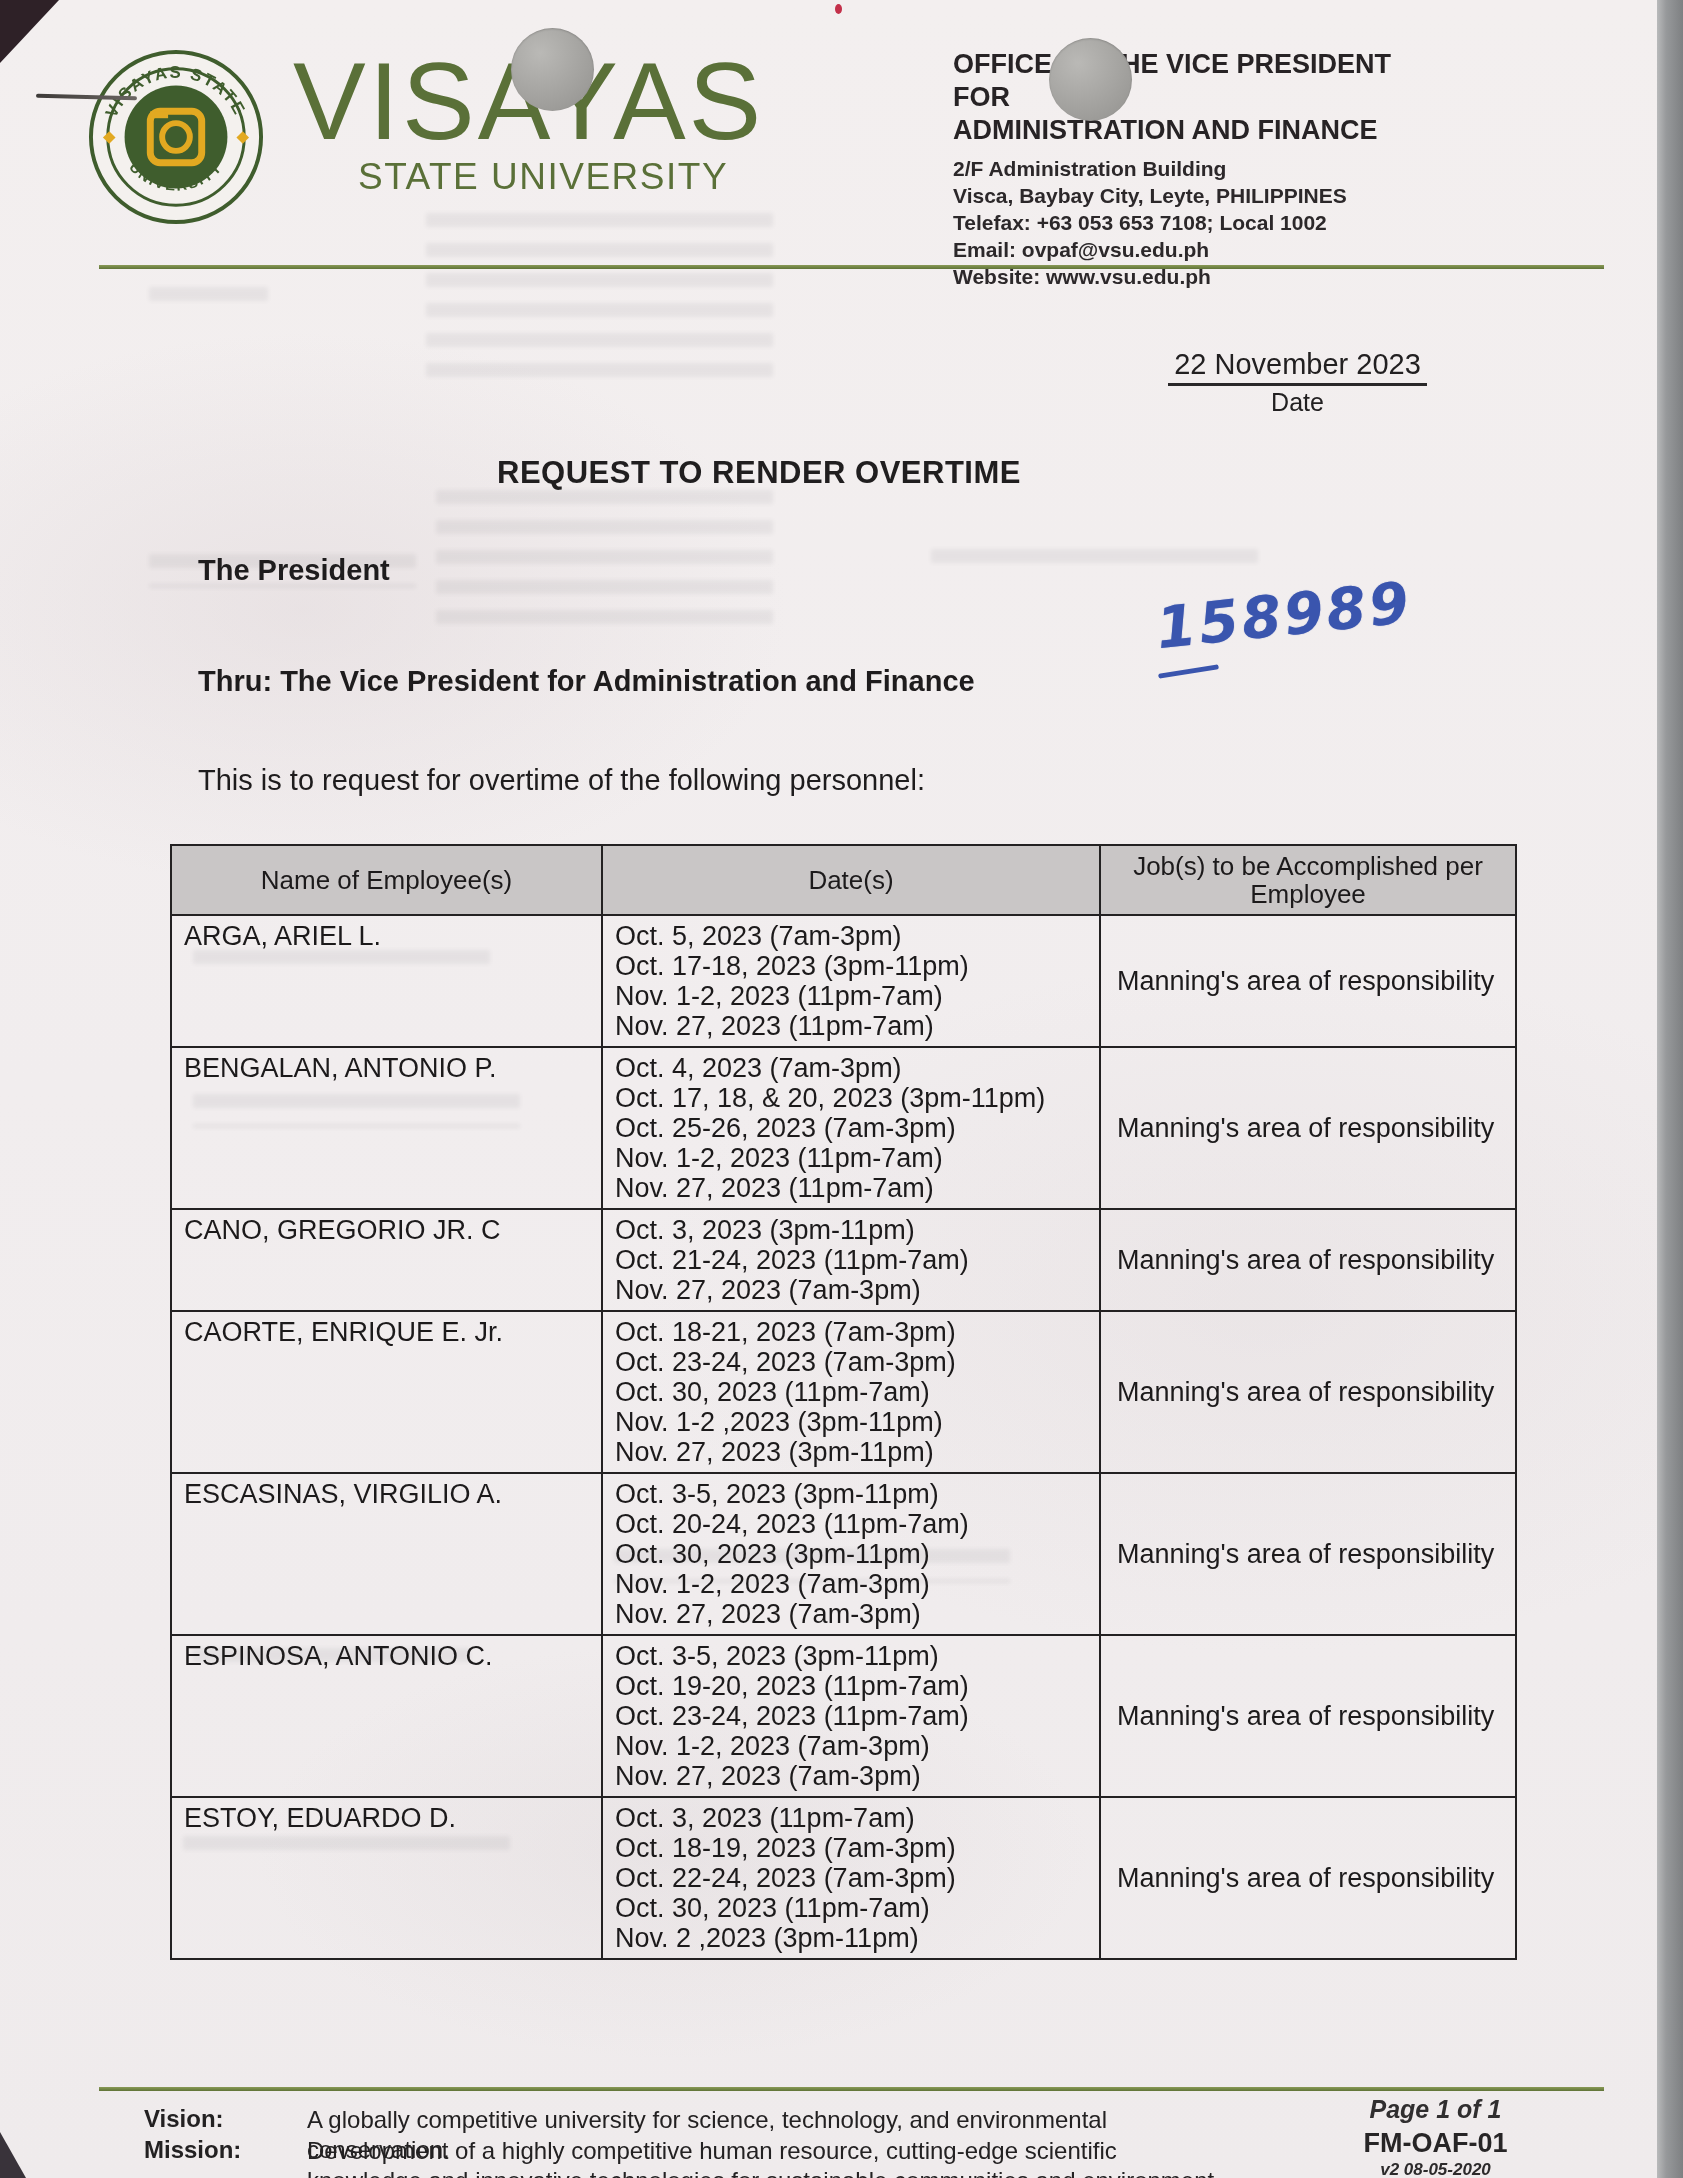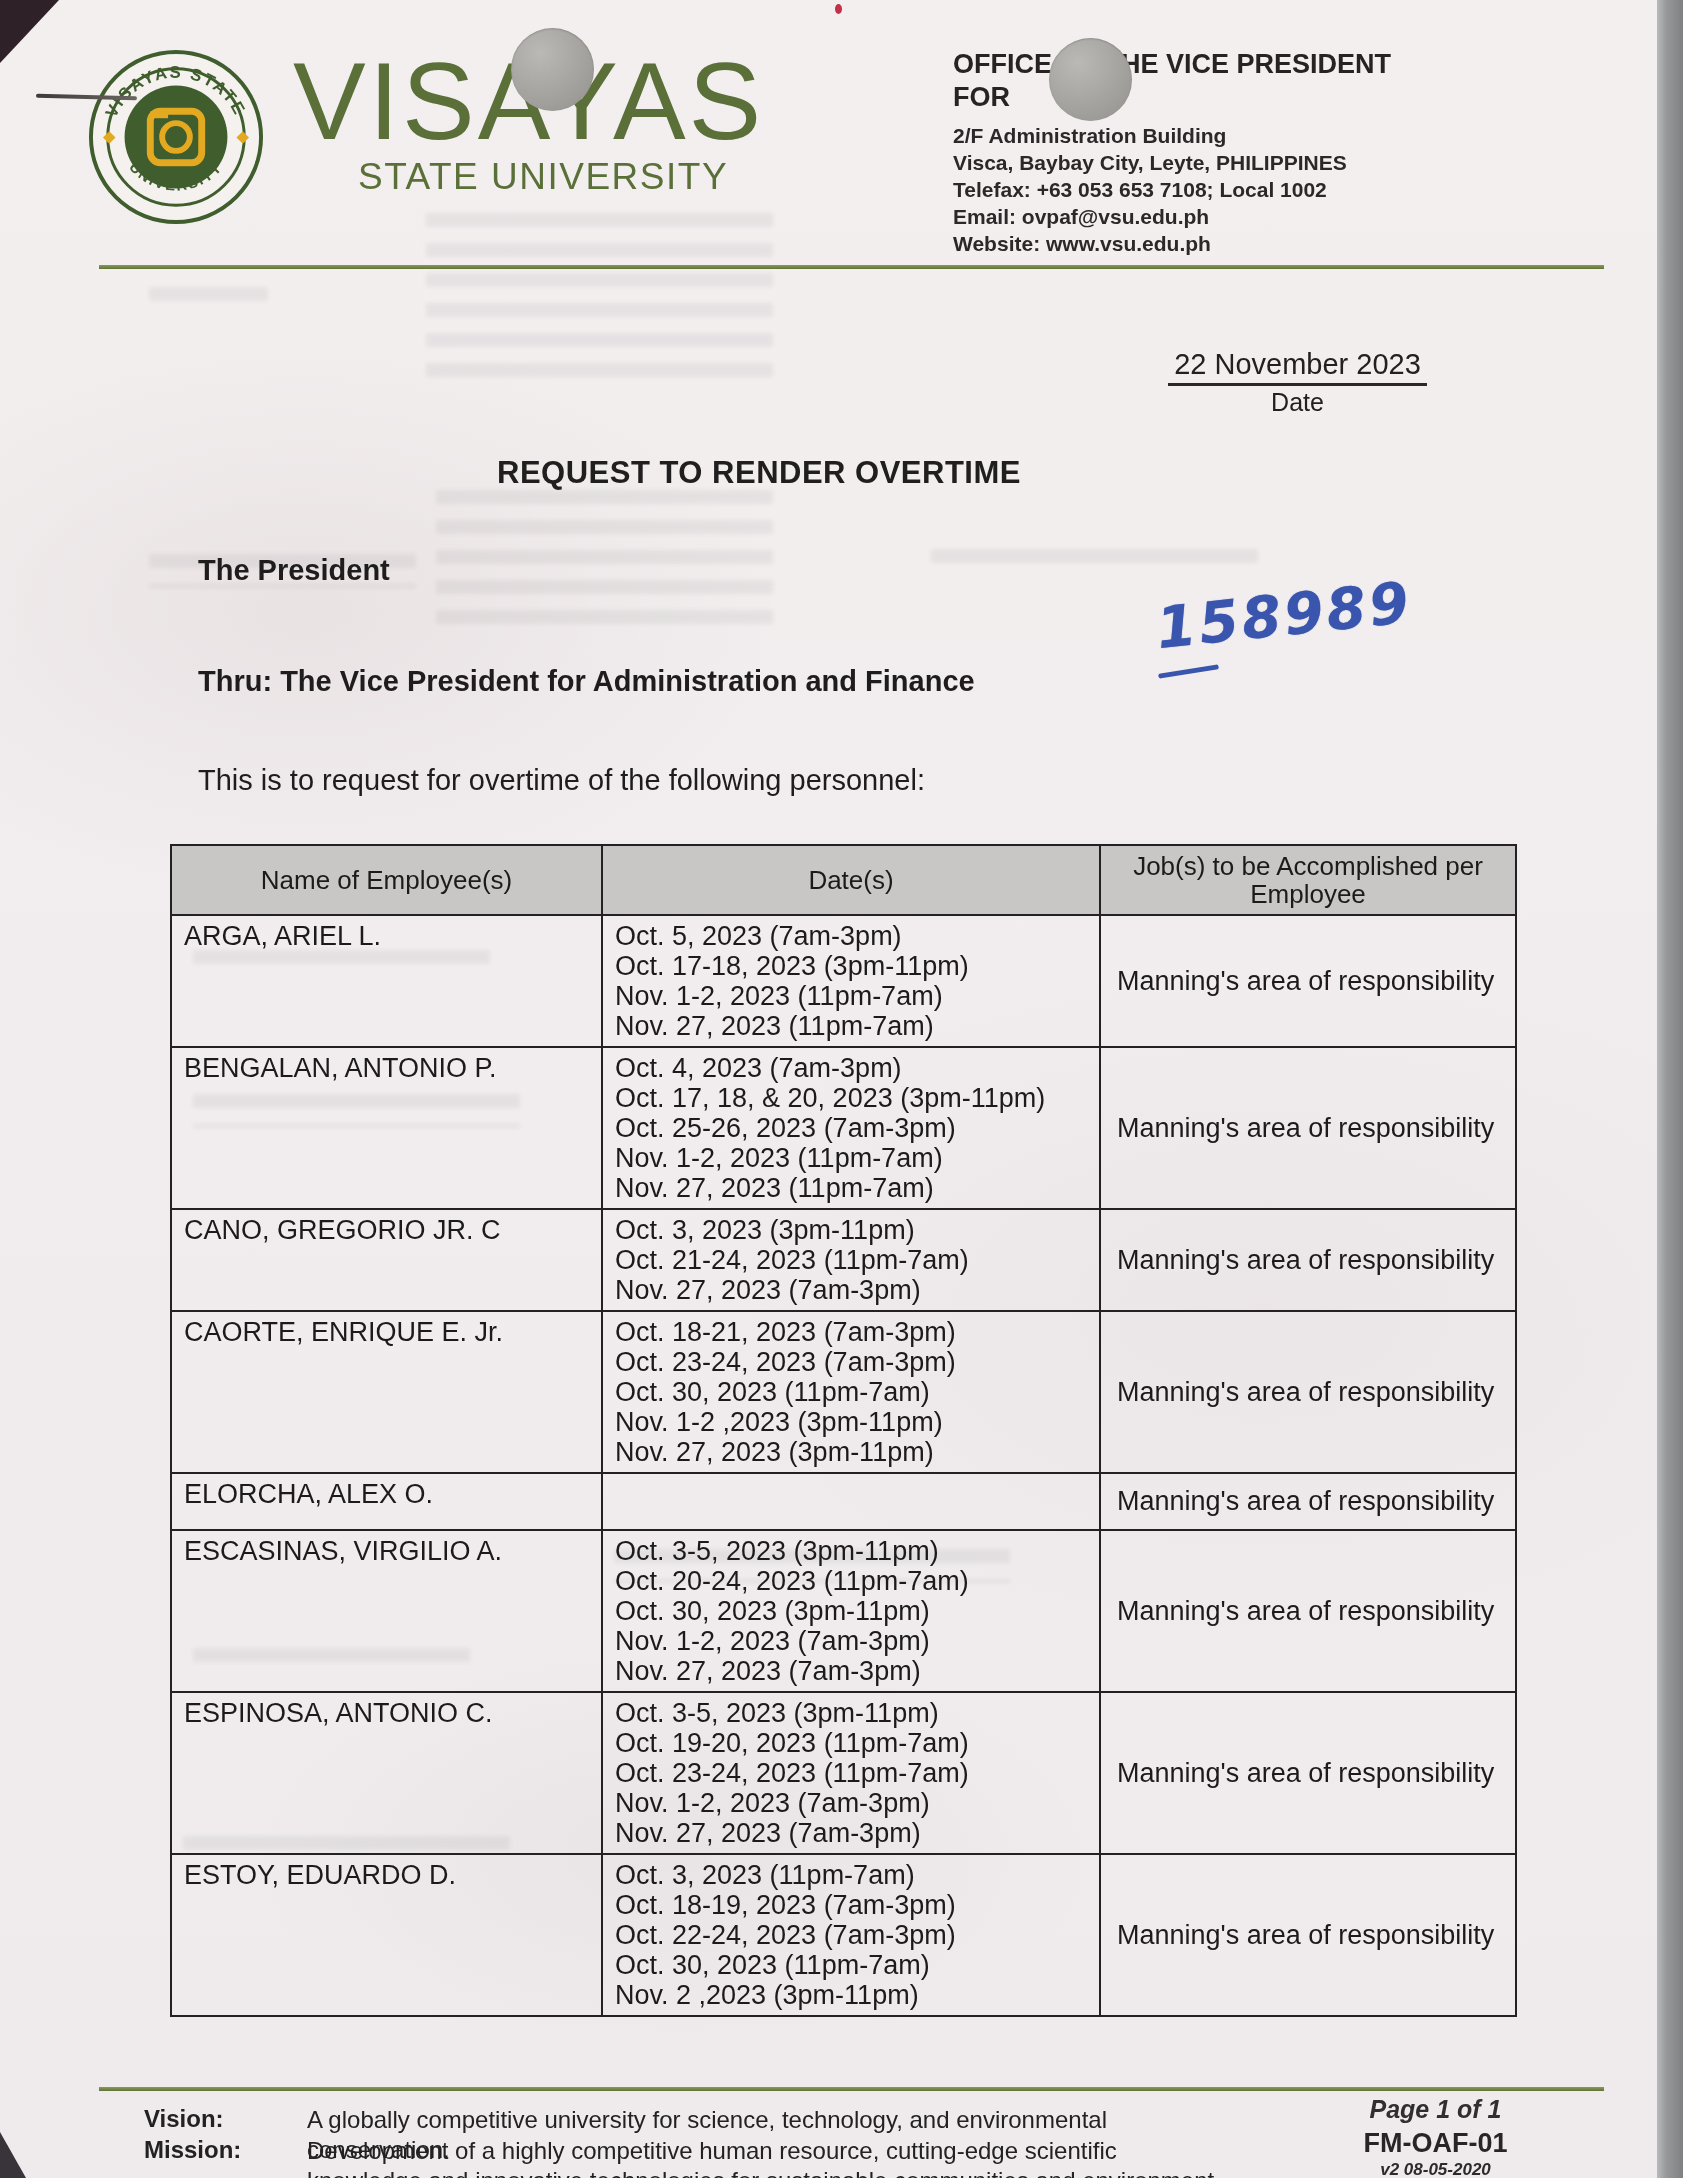--- a/index.html
+++ b/index.html
@@ -150,20 +150,21 @@
     <circle cx="90" cy="90" r="14" fill="none" stroke="#e2a921" stroke-width="6"></circle>
     <rect x="64" y="64" width="18" height="7" fill="#e2a921"></rect>
   </svg>
 </div>
 
 <div class="wordmark">VISAYAS</div>
 <div class="wordmark-sub">STATE UNIVERSITY</div>
 
 <div class="office-block">
   <div class="office-title">OFFICE OF THE VICE PRESIDENT FOR</div>
+  <div class="office-title">ADMINISTRATION AND FINANCE</div>
   <div class="office-addr" style="margin-top:8px;">2/F Administration Building</div>
   <div class="office-addr" style="margin-top:0;">Visca, Baybay City, Leyte, PHILIPPINES</div>
   <div class="office-addr" style="margin-top:0;">Telefax: +63 053 653 7108; Local 1002</div>
   <div class="office-addr" style="margin-top:0;">Email: ovpaf@vsu.edu.ph</div>
   <div class="office-addr" style="margin-top:0;">Website: www.vsu.edu.ph</div>
 </div>
 
 <div class="rule-green rule-top"></div>
 
 <div class="date-block">
@@ -227,25 +228,20 @@
         <td class="cell-name">CAORTE, ENRIQUE E. Jr.</td>
         <td class="cell-dates">
           <div class="date-line">Oct. 18-21, 2023 (7am-3pm)</div>
           <div class="date-line">Oct. 23-24, 2023 (7am-3pm)</div>
           <div class="date-line">Oct. 30, 2023 (11pm-7am)</div>
           <div class="date-line">Nov. 1-2 ,2023 (3pm-11pm)</div>
           <div class="date-line">Nov. 27, 2023 (3pm-11pm)</div>
         </td>
         <td class="cell-job">Manning's area of responsibility</td>
       </tr>
-      <tr class="row-min">
-        <td class="cell-name">ELORCHA, ALEX O.</td>
-        <td class="cell-dates"></td>
-        <td class="cell-job">Manning's area of responsibility</td>
-      </tr>
       <tr>
         <td class="cell-name">ESCASINAS, VIRGILIO A.</td>
         <td class="cell-dates">
           <div class="date-line">Oct. 3-5, 2023 (3pm-11pm)</div>
           <div class="date-line">Oct. 20-24, 2023 (11pm-7am)</div>
           <div class="date-line">Oct. 30, 2023 (3pm-11pm)</div>
           <div class="date-line">Nov. 1-2, 2023 (7am-3pm)</div>
           <div class="date-line">Nov. 27, 2023 (7am-3pm)</div>
         </td>
         <td class="cell-job">Manning's area of responsibility</td>

